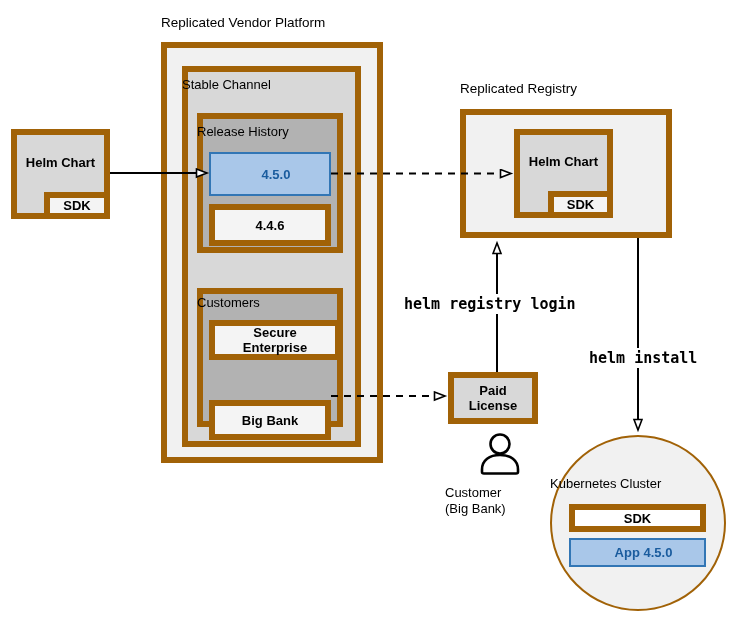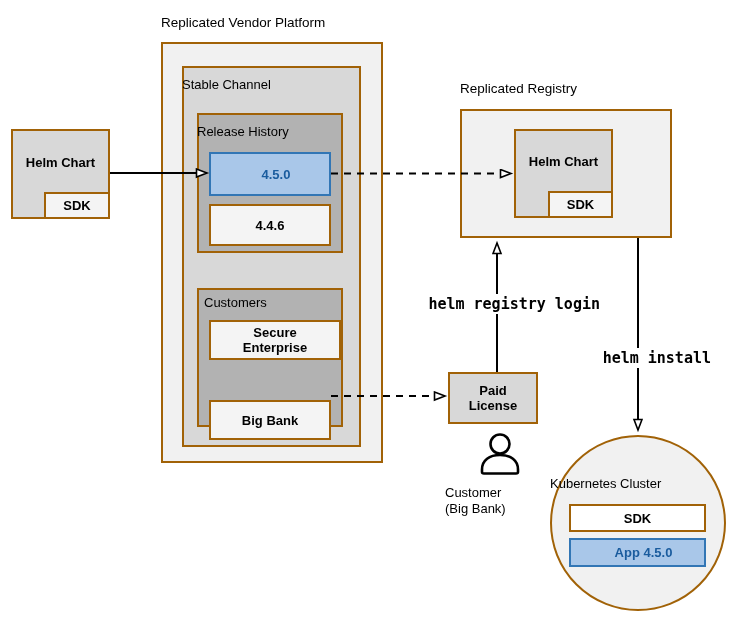--- a/index.html
+++ b/index.html
@@ -1,32 +1,32 @@
 <!DOCTYPE html>
 <html><head>
 <meta charset="utf-8">
 <style>
   html,body{margin:0;padding:0;background:#fff;}
   #canvas{position:relative;width:747px;height:634px;background:#fff;overflow:hidden;
           font-family:"Liberation Sans",sans-serif;color:#000;}
-  .box{position:absolute;box-sizing:border-box;border:2px solid #a16207;}
+  .box{position:absolute;box-sizing:border-box;border:6px solid #a16207;}
   .fill-light{background:#f1f1f1;}
   .fill-med{background:#d8d8d8;}
   .fill-dark{background:#b2b2b2;}
   .fill-inner{background:#f4f4f4;}
   .fill-white{background:#ffffff;}
   .fill-blue{background:#a9c7e9;border-color:#3276b5;border-width:2.5px;padding-left:12px;}
   .lbl{position:absolute;font-weight:normal;font-size:13px;line-height:15px;}
   .title{font-size:13.5px;}
   .center-flex{display:flex;align-items:center;justify-content:center;
                font-weight:bold;font-size:13px;text-align:center;line-height:15px;}
   .blue-text{color:#1a5c9e;}
   .cmd{position:absolute;z-index:6;background:#fff;padding:1px 4px;
        font-family:"DejaVu Sans Mono",monospace;font-weight:bold;font-size:15px;
-       text-align:right;white-space:nowrap;}
+       text-align:left;white-space:nowrap;}
   #svg-overlay{position:absolute;left:0;top:0;z-index:5;pointer-events:none;}
   .z1{z-index:1}.z2{z-index:2}.z3{z-index:3}
   .circle{border-radius:50%;border-width:2.5px;}
   .narrow span{display:inline-block;}
 </style>
 </head>
 <body>
 
 <div id="canvas">
 
@@ -38,21 +38,21 @@
   <div class="lbl z2" style="left:182px;top:77px;width:179px;">Stable Channel</div>
 
   <div class="box fill-dark z2" style="left:197px;top:113px;width:146px;height:140px;"></div>
   <div class="lbl z3" style="left:197px;top:124px;width:146px;">Release History</div>
 
   <div class="box fill-blue center-flex blue-text z3" style="left:209px;top:152px;width:122px;height:44px;">4.5.0</div>
 
   <div class="box fill-inner center-flex z3" style="left:209px;top:204px;width:122px;height:42px;">4.4.6</div>
 
   <div class="box fill-dark z2" style="left:197px;top:288px;width:146px;height:139px;"></div>
-  <div class="lbl z3" style="left:204px;top:295px;width:146px;">Customers</div>
+  <div class="lbl z3" style="left:197px;top:295px;width:146px;">Customers</div>
 
   <div class="box fill-inner center-flex narrow z3" style="left:209px;top:320px;width:132px;height:40px;">
     <span style="width:72px;">Secure Enterprise</span>
   </div>
 
   <div class="box fill-inner center-flex z3" style="left:209px;top:376px;width:122px;height:40px;margin-top:24px;">Big Bank</div>
 
   <div class="box fill-med center-flex z1" style="left:11px;top:129px;width:99px;height:90px;padding-bottom:24px;">Helm Chart</div>
   <div class="box fill-inner center-flex z2" style="left:44px;top:192px;width:66px;height:27px;">SDK</div>
 

